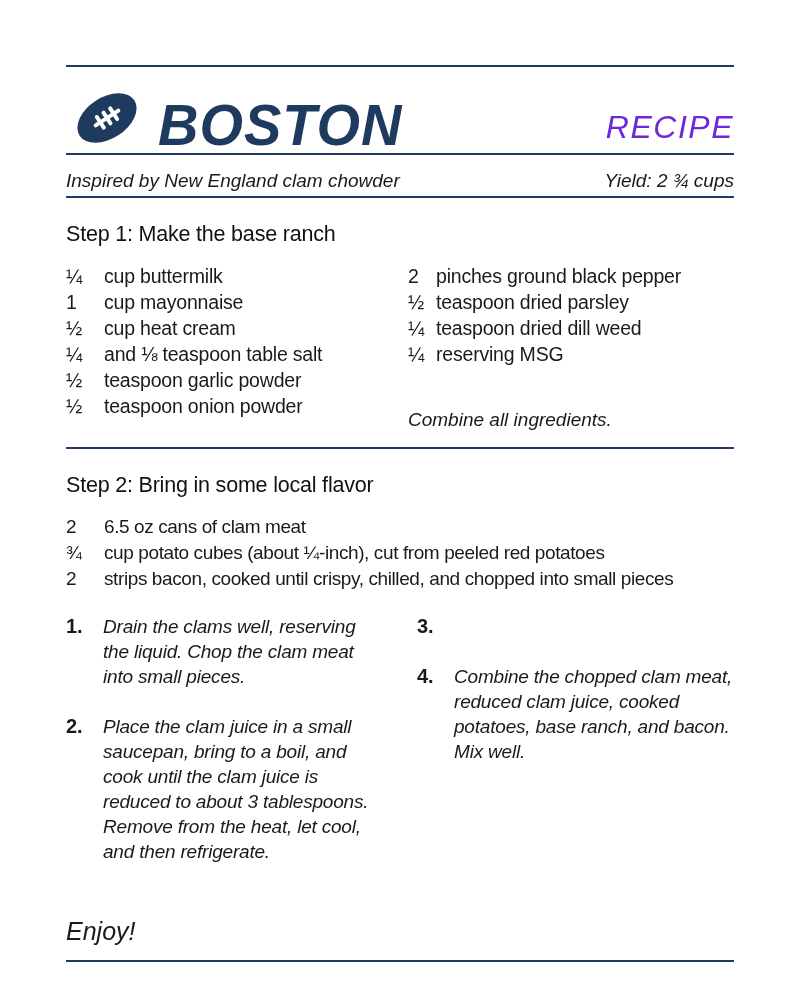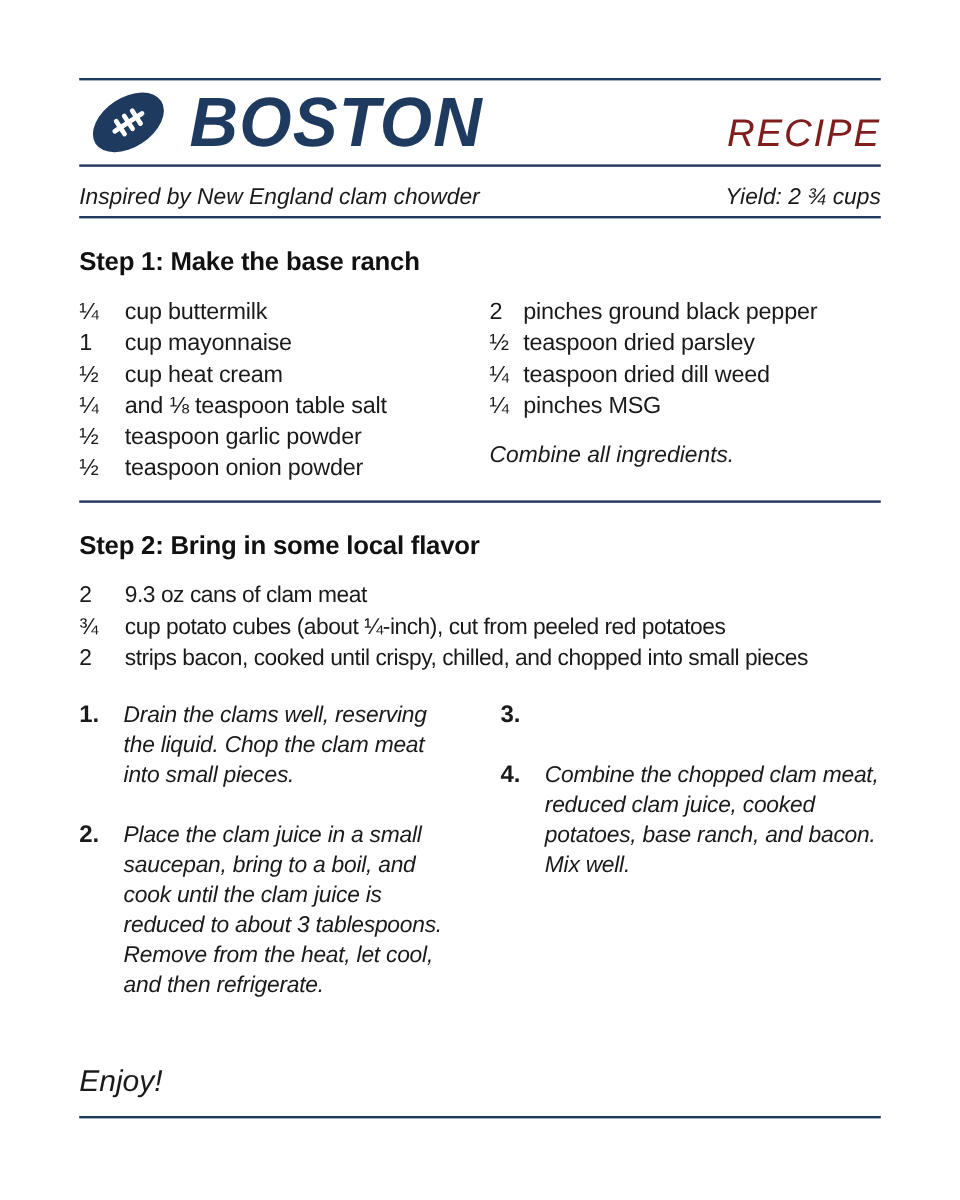--- a/index.html
+++ b/index.html
@@ -7,48 +7,48 @@
   body {
     font-family: "Liberation Sans", "DejaVu Sans", sans-serif;
     color: #1a1a1a;
   }
   .page { width: 800px; height: 1000px; padding: 0 66px; }
 
   .rule { border-top: 2.5px solid #1e3a5e; }
   .rule-top { margin-top: 65px; }
 
   
-  .brand-row { display: flex; align-items: center; height: 70px; }
+  .brand-row { display: flex; align-items: flex-end; height: 86px; }
   .ball { display: inline-flex; margin-right: 10px; }
   .brand {
     font-size: 56px; font-weight: 800; font-style: italic;
     color: #1e3a5e; letter-spacing: 1px; transform: scaleY(1.04);
     line-height: 1;
   }
   .doctype {
     margin-left: auto; align-self: flex-end; padding-bottom: 10px;
-    font-size: 32px; font-style: italic; color: #7f1d1d; letter-spacing: 1.5px;
+    font-size: 32px; font-style: italic; color: #6d28d9; letter-spacing: 1.5px;
     line-height: 1;
   }
 
   
   .meta-row {
     display: flex; justify-content: space-between;
     font-style: italic; font-size: 19px; padding: 15px 0 4px;
   }
 
   
-  h2 { font-size: 21.5px; font-weight: 700; color: #111; margin: 24px 0 16px; letter-spacing: -0.2px; }
+  h2 { font-size: 21.5px; font-weight: 400; color: #111; margin: 24px 0 16px; letter-spacing: -0.2px; }
 
   
   .ing-grid { display: grid; grid-template-columns: 342px 1fr; }
   ul.ing-col { list-style: none; }
   li.ing { display: grid; grid-template-columns: 38px 1fr; font-size: 19.5px; line-height: 26px; letter-spacing: -0.2px; }
   .ing-col.tight li.ing { grid-template-columns: 28px 1fr; }
-  .combine-note { font-style: italic; font-size: 19px; margin-top: 16px; line-height: 26px; }
+  .combine-note { font-style: italic; font-size: 19px; margin-top: 40px; line-height: 26px; }
   .sec2-ing li.ing { font-size: 19px; letter-spacing: -0.4px; }
 
   .rule-mid1 { margin-top: 14px; }
 
   
   .directions { display: grid; grid-template-columns: 1fr 1fr; column-gap: 34px; margin-top: 22px; }
   .dir { display: grid; grid-template-columns: 37px 1fr; margin-bottom: 25px; }
   .dir .num { font-weight: 700; font-size: 20px; line-height: 25px; }
   .dir .dtext { font-style: italic; font-size: 19px; line-height: 25px; letter-spacing: -0.2px; }
 
@@ -126,36 +126,36 @@
           <li class="ing">
             <span class="qty">½</span>
             <span>teaspoon dried parsley</span>
           </li>
           <li class="ing">
             <span class="qty">¼</span>
             <span>teaspoon dried dill weed</span>
           </li>
           <li class="ing">
             <span class="qty">¼</span>
-            <span>pinches MSG</span>
+            <span>reserving MSG</span>
           </li>
         </ul>
         <p class="combine-note">Combine all ingredients.</p>
       </div>
     </div>
   </section>
 
   <div class="rule rule-mid1"></div>
 
   <section>
     <h2>Step 2: Bring in some local flavor</h2>
     <ul class="ing-col sec2-ing">
       <li class="ing">
         <span class="qty">2</span>
-        <span>9.3 oz cans of clam meat</span>
+        <span>6.5 oz cans of clam meat</span>
       </li>
       <li class="ing">
         <span class="qty">¾</span>
         <span>cup potato cubes (about ¼-inch), cut from peeled red potatoes</span>
       </li>
       <li class="ing">
         <span class="qty">2</span>
         <span>strips bacon, cooked until crispy, chilled, and chopped into small pieces</span>
       </li>
     </ul>

